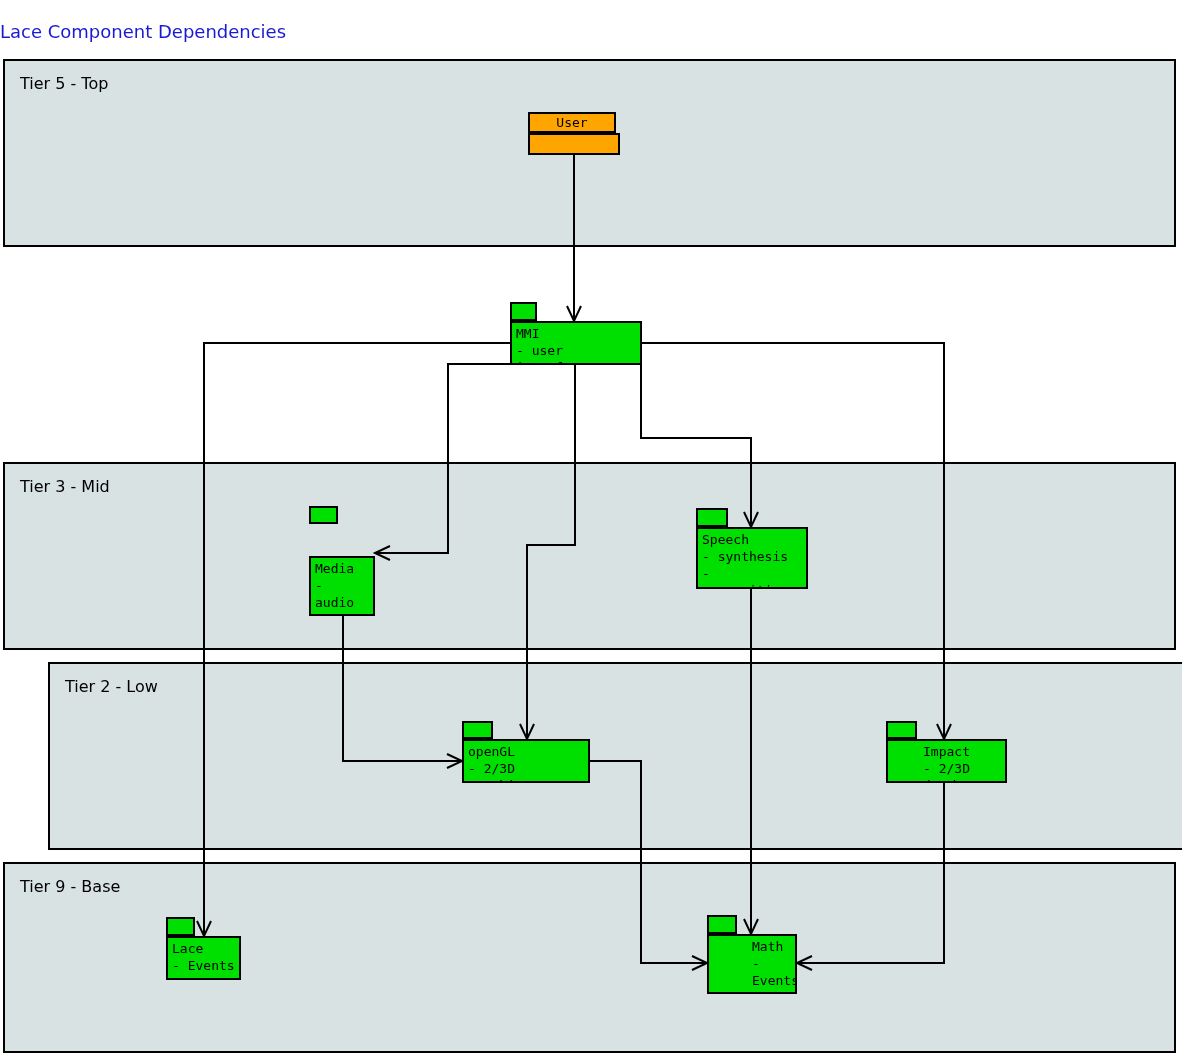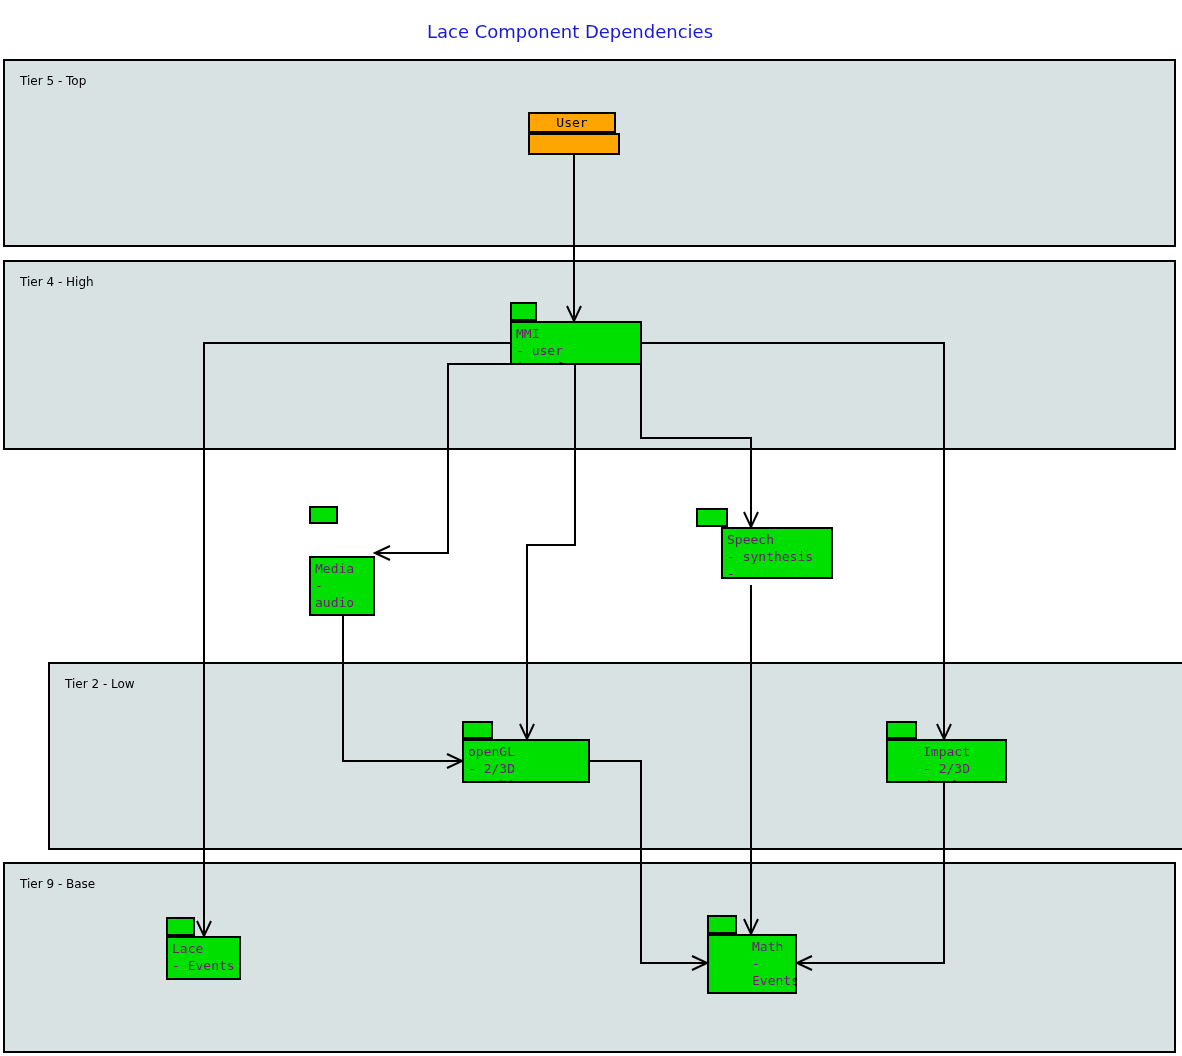--- a/index.html
+++ b/index.html
@@ -1,47 +1,47 @@
 <!DOCTYPE html>
 <html><head>
 <meta charset="utf-8">
 <style>
   html,body{margin:0;padding:0;background:#ffffff;}
   #stage{position:relative;width:1182px;height:1056px;background:#ffffff;
          font-family:"DejaVu Sans",sans-serif;overflow:hidden;}
-  .title{position:absolute;left:0;top:21px;width:1140px;text-align:center;
+  .title{position:absolute;left:0;top:21px;width:1140px;
          font-size:18px;color:#1a1ad6;}
   .note{position:absolute;left:833px;top:202px;font-size:13.5px;color:#000;}
   .band{position:absolute;left:3px;width:1173px;background:#d8e2e2;
         border:2px solid #000;box-sizing:border-box;z-index:0;}
-  .band-label{position:absolute;left:15px;top:13px;font-size:12px;color:#000;}
+  .band-label{position:absolute;left:15px;top:13px;font-size:16px;color:#000;}
   svg.edges{position:absolute;left:0;top:0;z-index:1;}
   svg.edges path{stroke:#000;stroke-width:2;fill:none;}
   .comp{position:absolute;z-index:2;}
   .comp-tab{position:absolute;background:#00e000;border:2px solid #000;box-sizing:border-box;}
   .comp-body{position:absolute;background:#00e000;border:2px solid #000;box-sizing:border-box;
              font-family:"DejaVu Sans Mono",monospace;font-size:13px;line-height:17px;
-             color:#701a75;padding:2px 4px;overflow:hidden;}
+             color:#000000;padding:2px 4px;overflow:hidden;}
   .applet-label{position:absolute;background:#ffa500;border:2px solid #000;box-sizing:border-box;
              font-family:"DejaVu Sans Mono",monospace;font-size:13px;line-height:17px;
              text-align:center;color:#000;}
   .applet-body{position:absolute;background:#ffa500;border:2px solid #000;box-sizing:border-box;}
 </style>
 </head>
 <body>
 
 <div id="stage">
 
   <div class="title">Lace Component Dependencies</div>
 
   <div class="band" style="top:59px;height:188px;">
     <div class="band-label">Tier 5 - Top</div>
   </div>
-  <div class="band" style="top:260px;height:190px;">
-    <div class="band-label">Tier 4 - High</div>
+  <div class="band" style="top:462px;height:188px;">
+    <div class="band-label">Tier 3 - Mid</div>
   </div>
   <div class="band" style="top:662px;height:188px;margin-left:45px;">
     <div class="band-label">Tier 2 - Low</div>
   </div>
   <div class="band" style="top:862px;height:191px;">
     <div class="band-label">Tier 9 - Base</div>
   </div>
 
 
   <svg class="edges" width="1182" height="1056">
@@ -104,21 +104,21 @@
     <div class="comp-tab" style="left:0;top:0;width:29px;height:18px;"></div>
     <div class="comp-body" style="left:0;top:18px;width:66px;height:60px;margin-top:32px;">
       <div>Media</div>
       <div>- audio</div>
       <div>- video</div>
     </div>
   </div>
 
   <div class="comp" style="left:696px;top:508px;">
     <div class="comp-tab" style="left:0;top:0;width:32px;height:19px;"></div>
-    <div class="comp-body" style="left:0;top:19px;width:112px;height:52px;margin-left:25px;">
+    <div class="comp-body" style="left:0;top:19px;width:112px;height:62px;">
       <div>Speech</div>
       <div>- synthesis</div>
       <div>- recognition</div>
     </div>
   </div>
 
   <div class="comp" style="left:462px;top:721px;">
     <div class="comp-tab" style="left:0;top:0;width:31px;height:18px;"></div>
     <div class="comp-body" style="left:0;top:18px;width:128px;height:44px;">
       <div>openGL</div>

